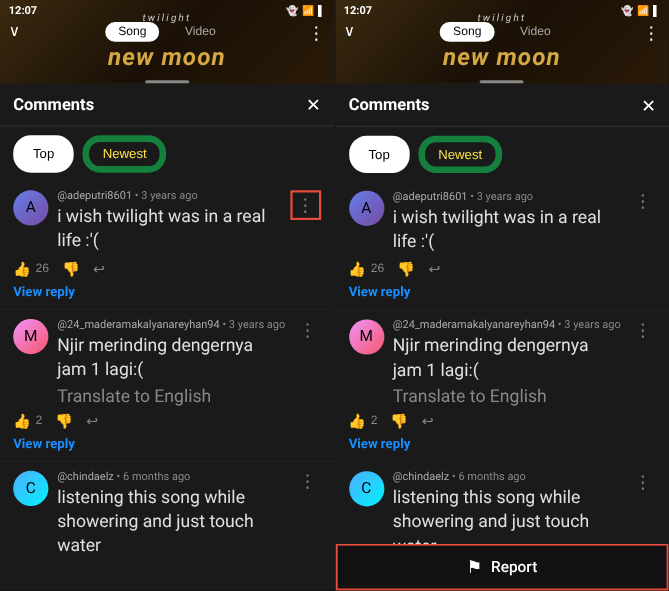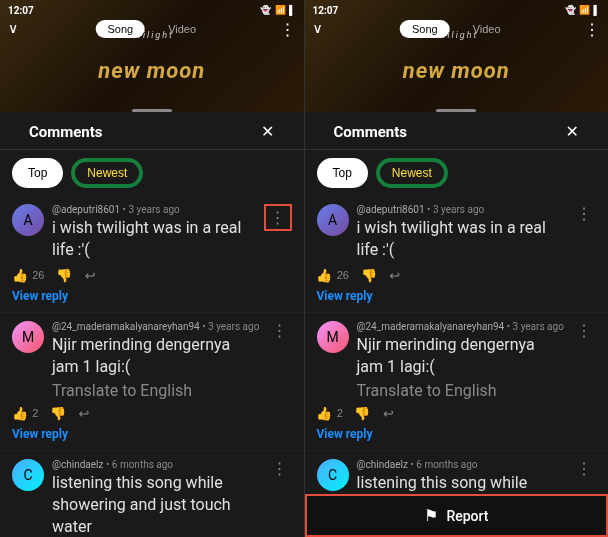--- a/index.html
+++ b/index.html
@@ -17,21 +17,21 @@
       height: 537px;
       background: #1a1a1a;
       display: flex;
       flex-direction: column;
       position: relative;
       overflow: hidden;
     }
 
     
     .media-area {
-      height: 112px;
+      height: 76px;
       background: #2a2010;
       position: relative;
       flex-shrink: 0;
       display: flex;
       align-items: center;
       justify-content: center;
       overflow: hidden;
     }
 
     .media-bg {
@@ -150,22 +150,21 @@
     .comments-section {
       flex: 1;
       background: #1a1a1a;
       overflow-y: auto;
       padding: 0;
     }
 
     .comments-header {
       display: flex;
       justify-content: space-between;
-      align-items: center;
-      padding: 10px 29px 8px;
+      padding: 10px 12px 8px;
       border-bottom: 1px solid #333;
     }
 
     .comments-title {
       font-size: 15px;
       font-weight: bold;
       color: #fff;
     }
 
     .close-btn {
@@ -180,21 +179,21 @@
       display: flex;
       gap: 8px;
       padding: 8px 12px;
     }
 
     .filter-tab {
       padding: 4px 12px;
       border-radius: 16px;
       font-size: 12px;
       cursor: pointer;
-      border: 4px solid #15803d;
+      border: 6px solid #15803d;
     }
 
     .filter-tab.active {
       background: #fff;
       color: #000;
       border-color: #fff;
     }
 
     .filter-tab.inactive {
       background: transparent;

